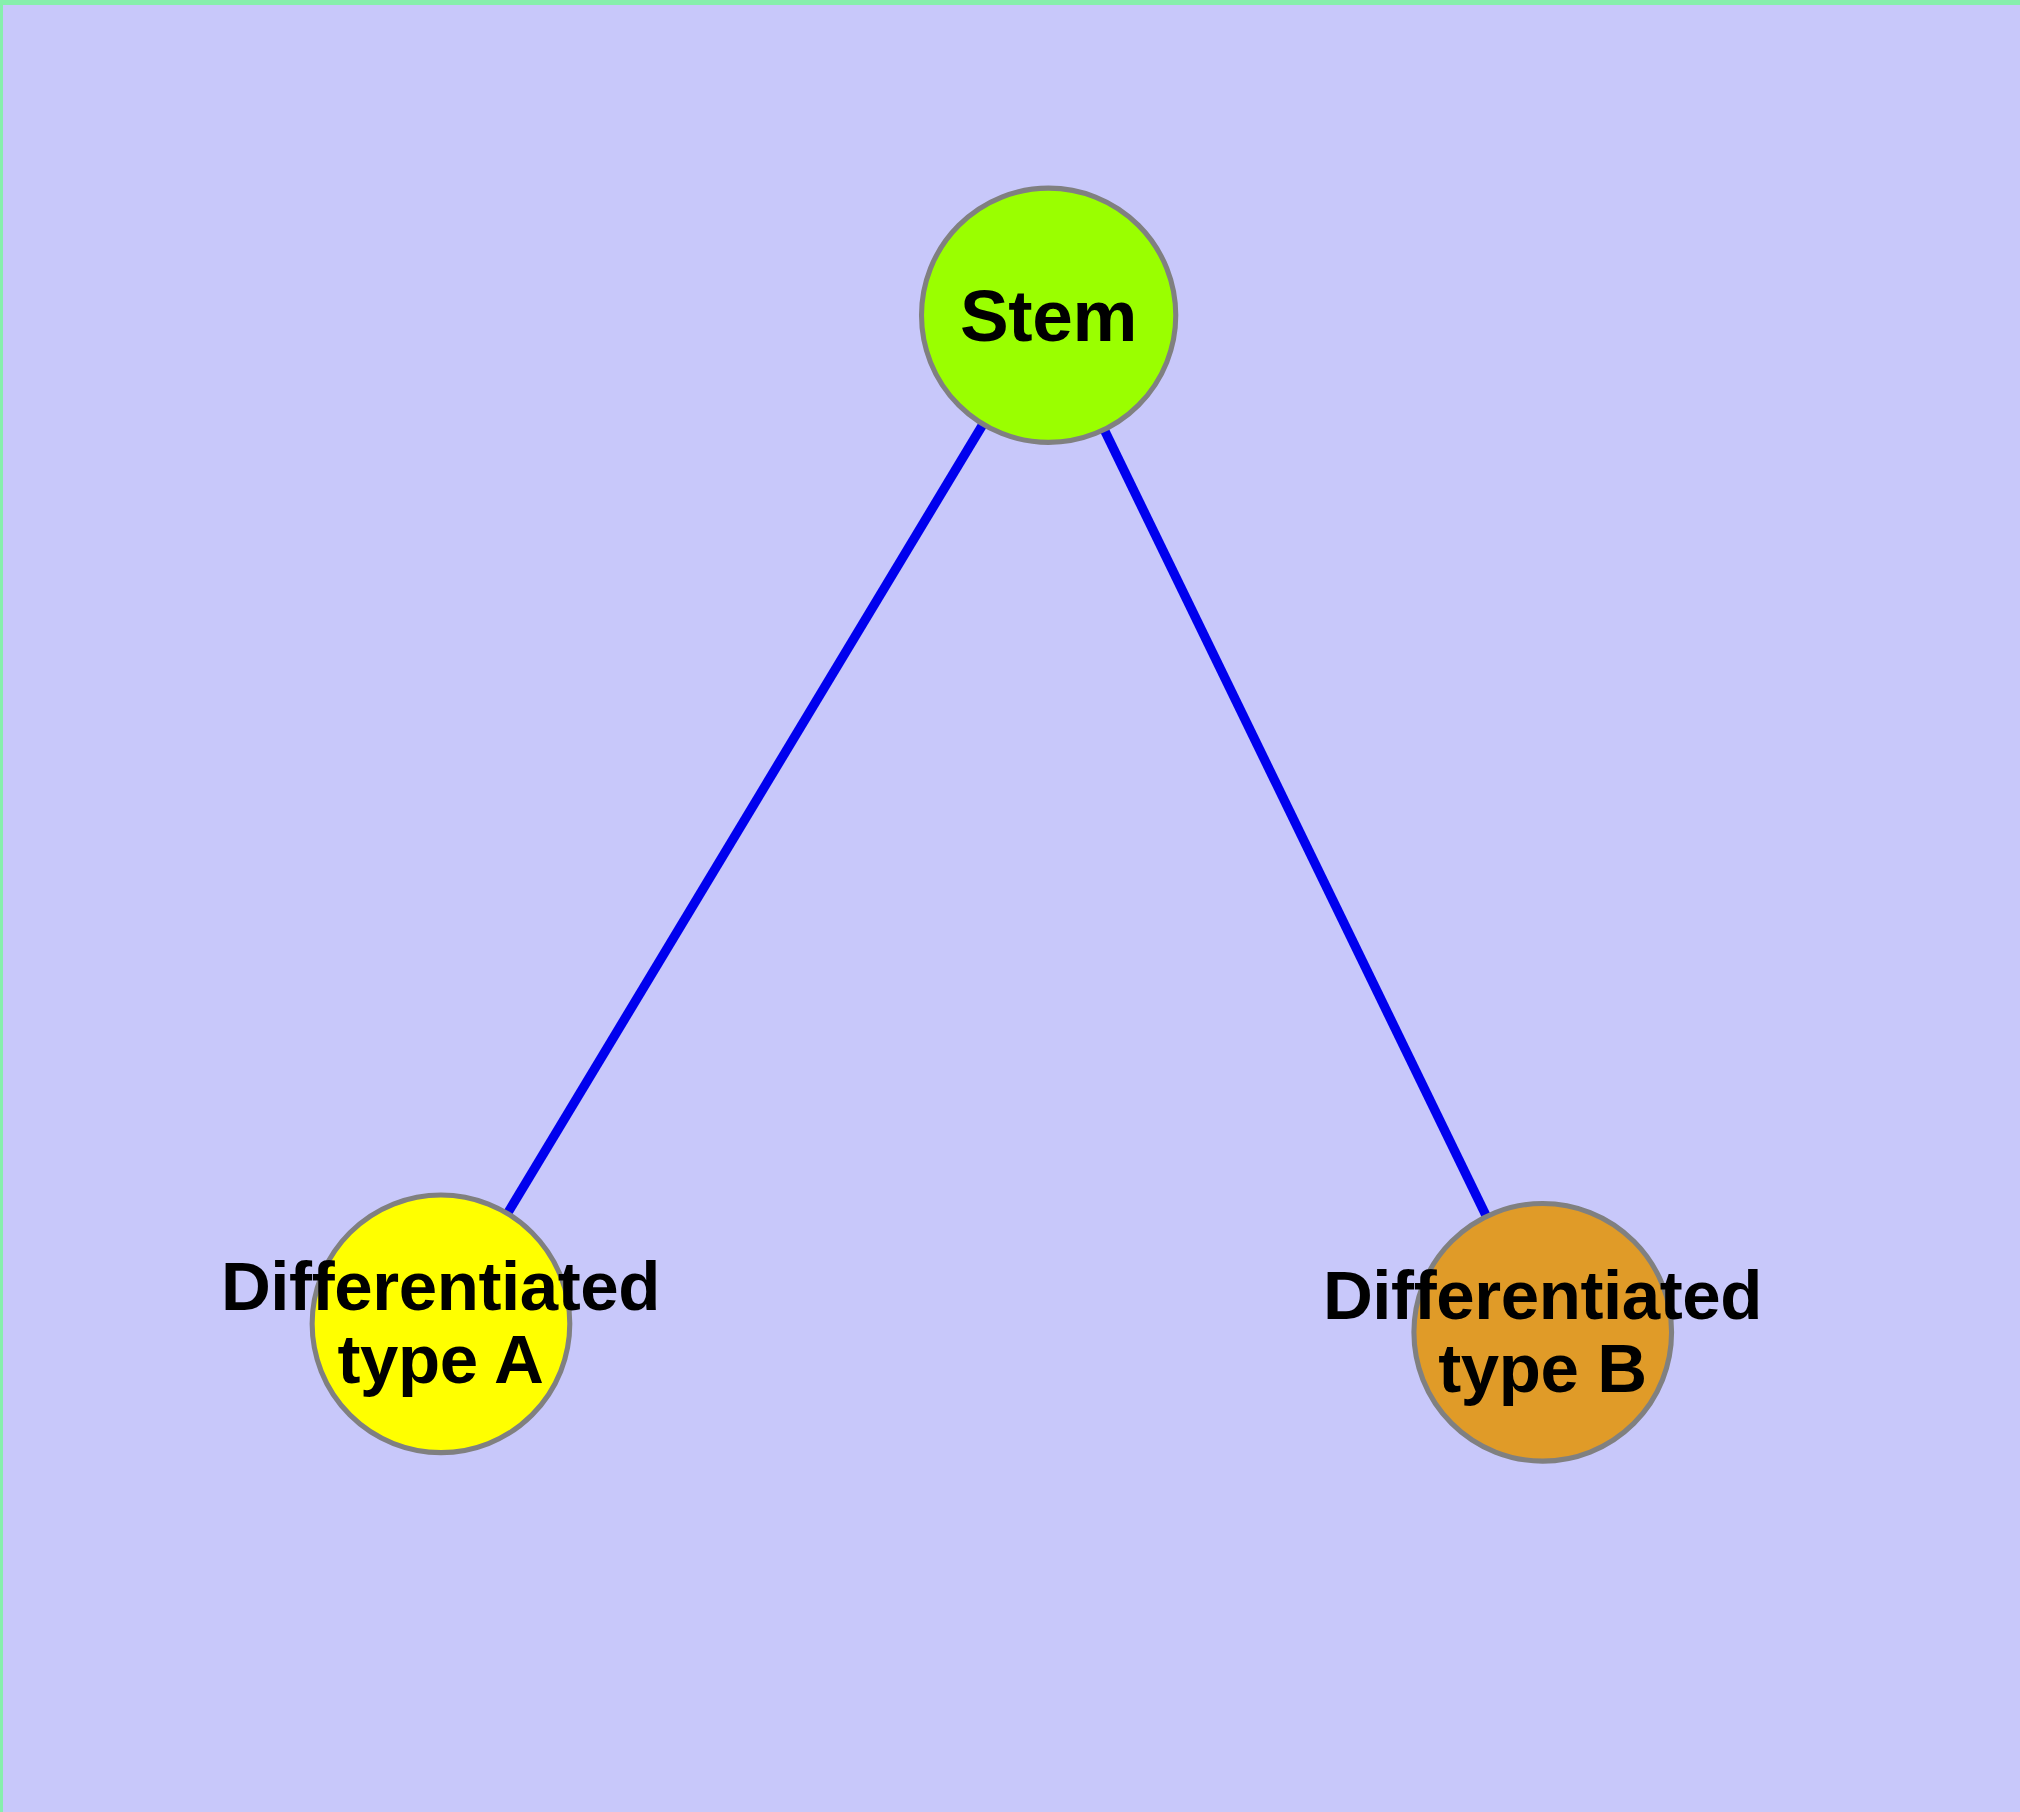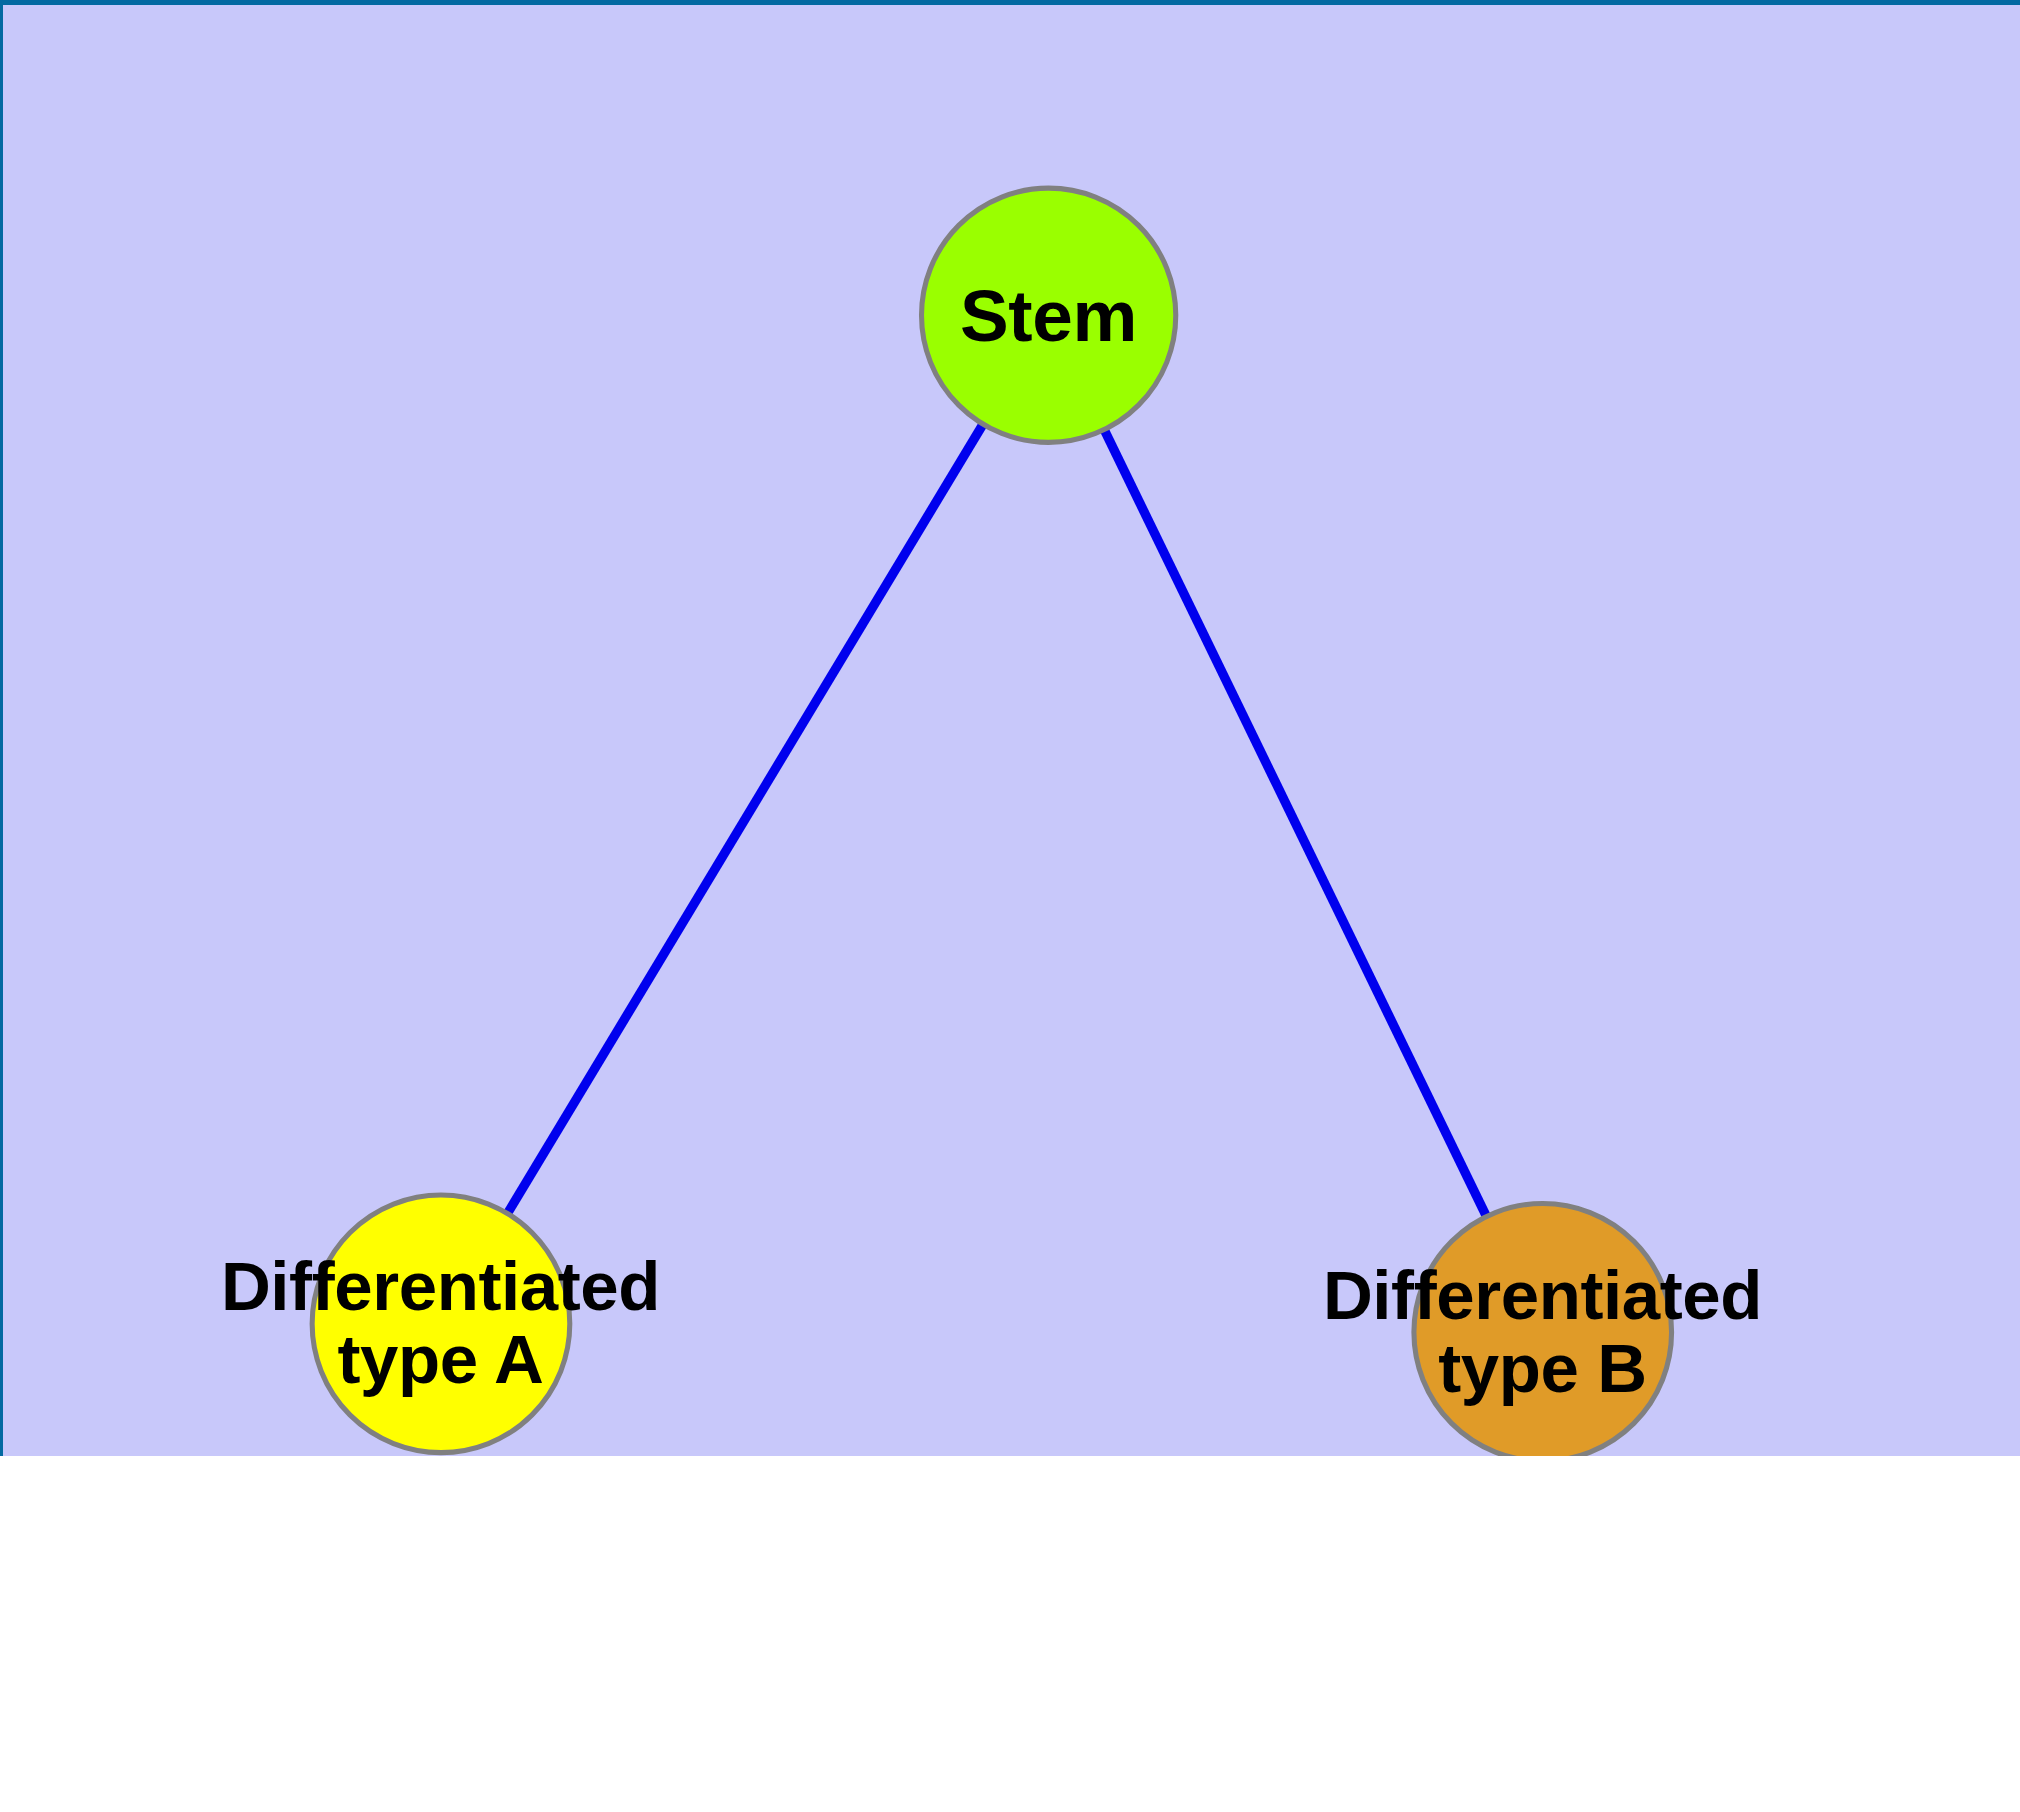--- a/index.html
+++ b/index.html
@@ -4,22 +4,22 @@
 <title>Cell Lineage Graph</title>
 <style>
   html, body {
     margin: 0;
     padding: 0;
     background: #ffffff;
   }
   #canvas {
     position: relative;
     width: 2021px;
-    height: 1456px;
-    background: #0369a1;
+    height: 1812px;
+    background: #86efac;
     overflow: hidden;
     font-family: "Liberation Sans", sans-serif;
   }
   #plot-area {
     position: absolute;
     left: 2.5px;
     top: 5.1px;
     width: 2018px;
     height: 1807px;
     background: #c8c8fa;

